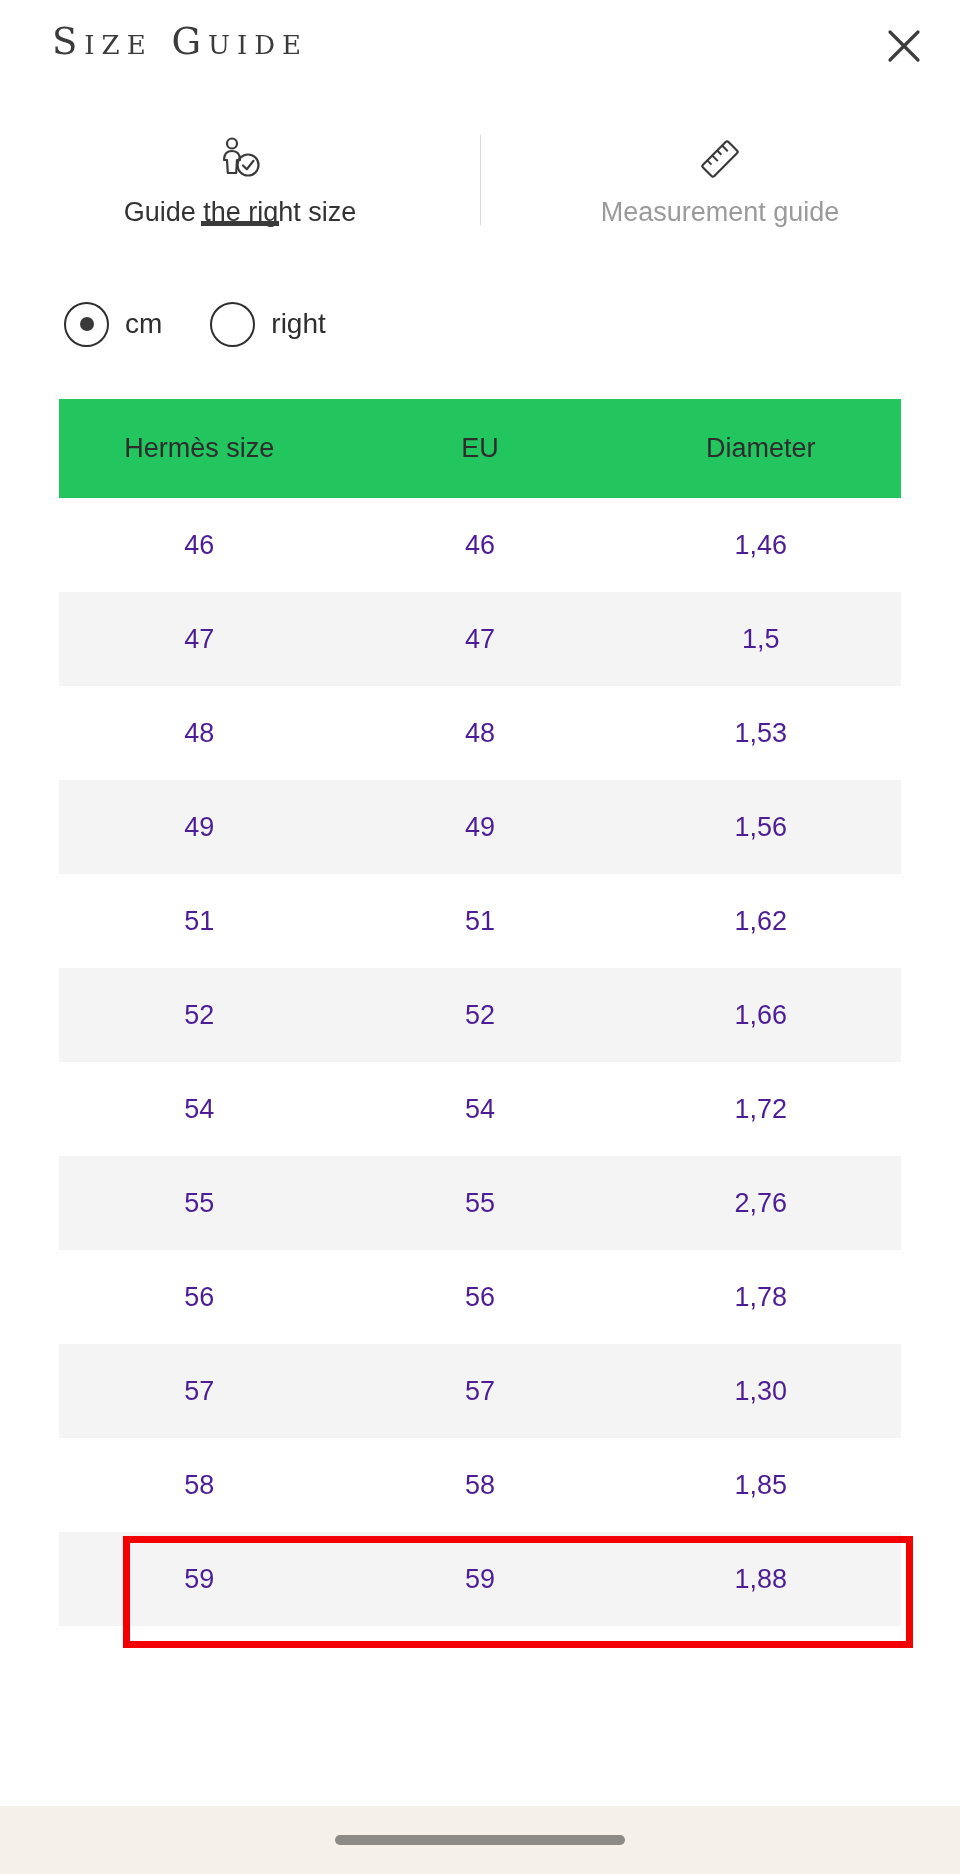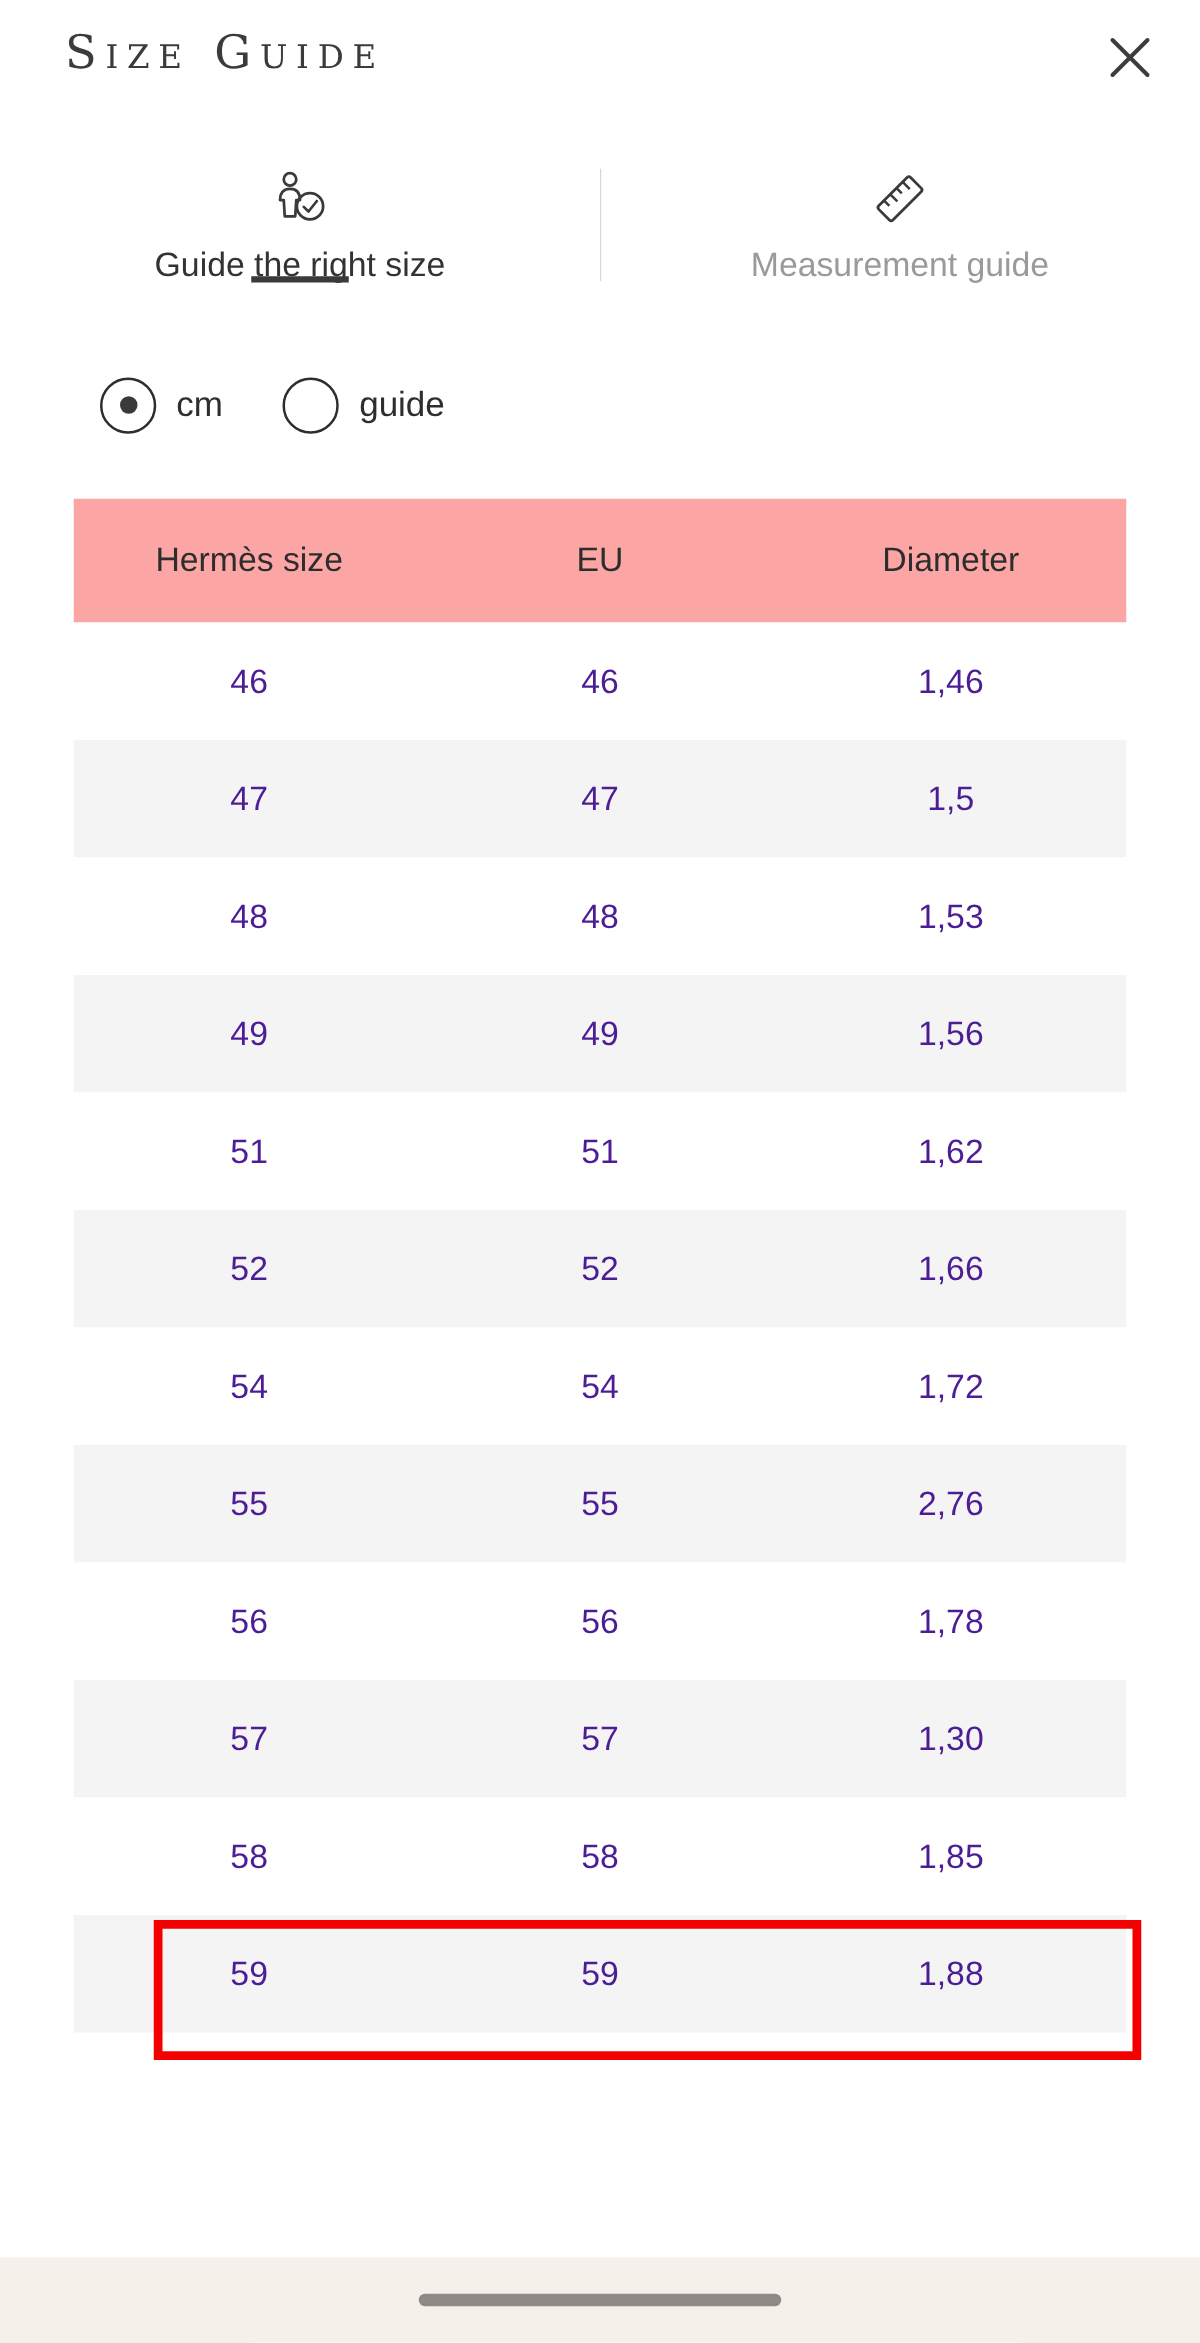--- a/index.html
+++ b/index.html
@@ -100,21 +100,21 @@
     width: 1px;
     height: 90px;
     background: #d8d8d8;
   }
 
   
   .units {
     flex: 0 0 80px;
     display: flex;
     align-items: center;
-    padding-left: 80px;
+    padding-left: 64px;
   }
   .unit-option {
     display: flex;
     align-items: center;
     cursor: pointer;
     margin-right: 48px;
   }
   .radio {
     width: 45px;
     height: 45px;
@@ -154,21 +154,21 @@
   .size-table th,
   .size-table td {
     text-align: center;
     font-size: 27px;
     color: #4c1d95;
     font-weight: 400;
     height: 94px;
     vertical-align: middle;
   }
   .size-table thead th {
-    background: #fca5a5;
+    background: #22c55e;
     height: 99px;
     color: #2d2d2d;
     font-weight: 400;
   }
   .size-table tbody tr:nth-child(even) td { background: #f4f4f4; }
   .size-table tbody tr:nth-child(odd) td { background: #ffffff; }
 
   
   .highlight-box {
     position: absolute;
@@ -254,21 +254,21 @@
     <div class="unit-option selected">
       <span class="radio">
         <span class="dot"></span>
       </span>
       <span class="unit-label">cm</span>
     </div>
     <div class="unit-option">
       <span class="radio">
         
       </span>
-      <span class="unit-label">guide</span>
+      <span class="unit-label">right</span>
     </div>
   </div>
 
   <div class="table-wrap">
     <table class="size-table">
       <thead>
         <tr>
           <th>Hermès size</th>
           <th>EU</th>
           <th>Diameter</th>

